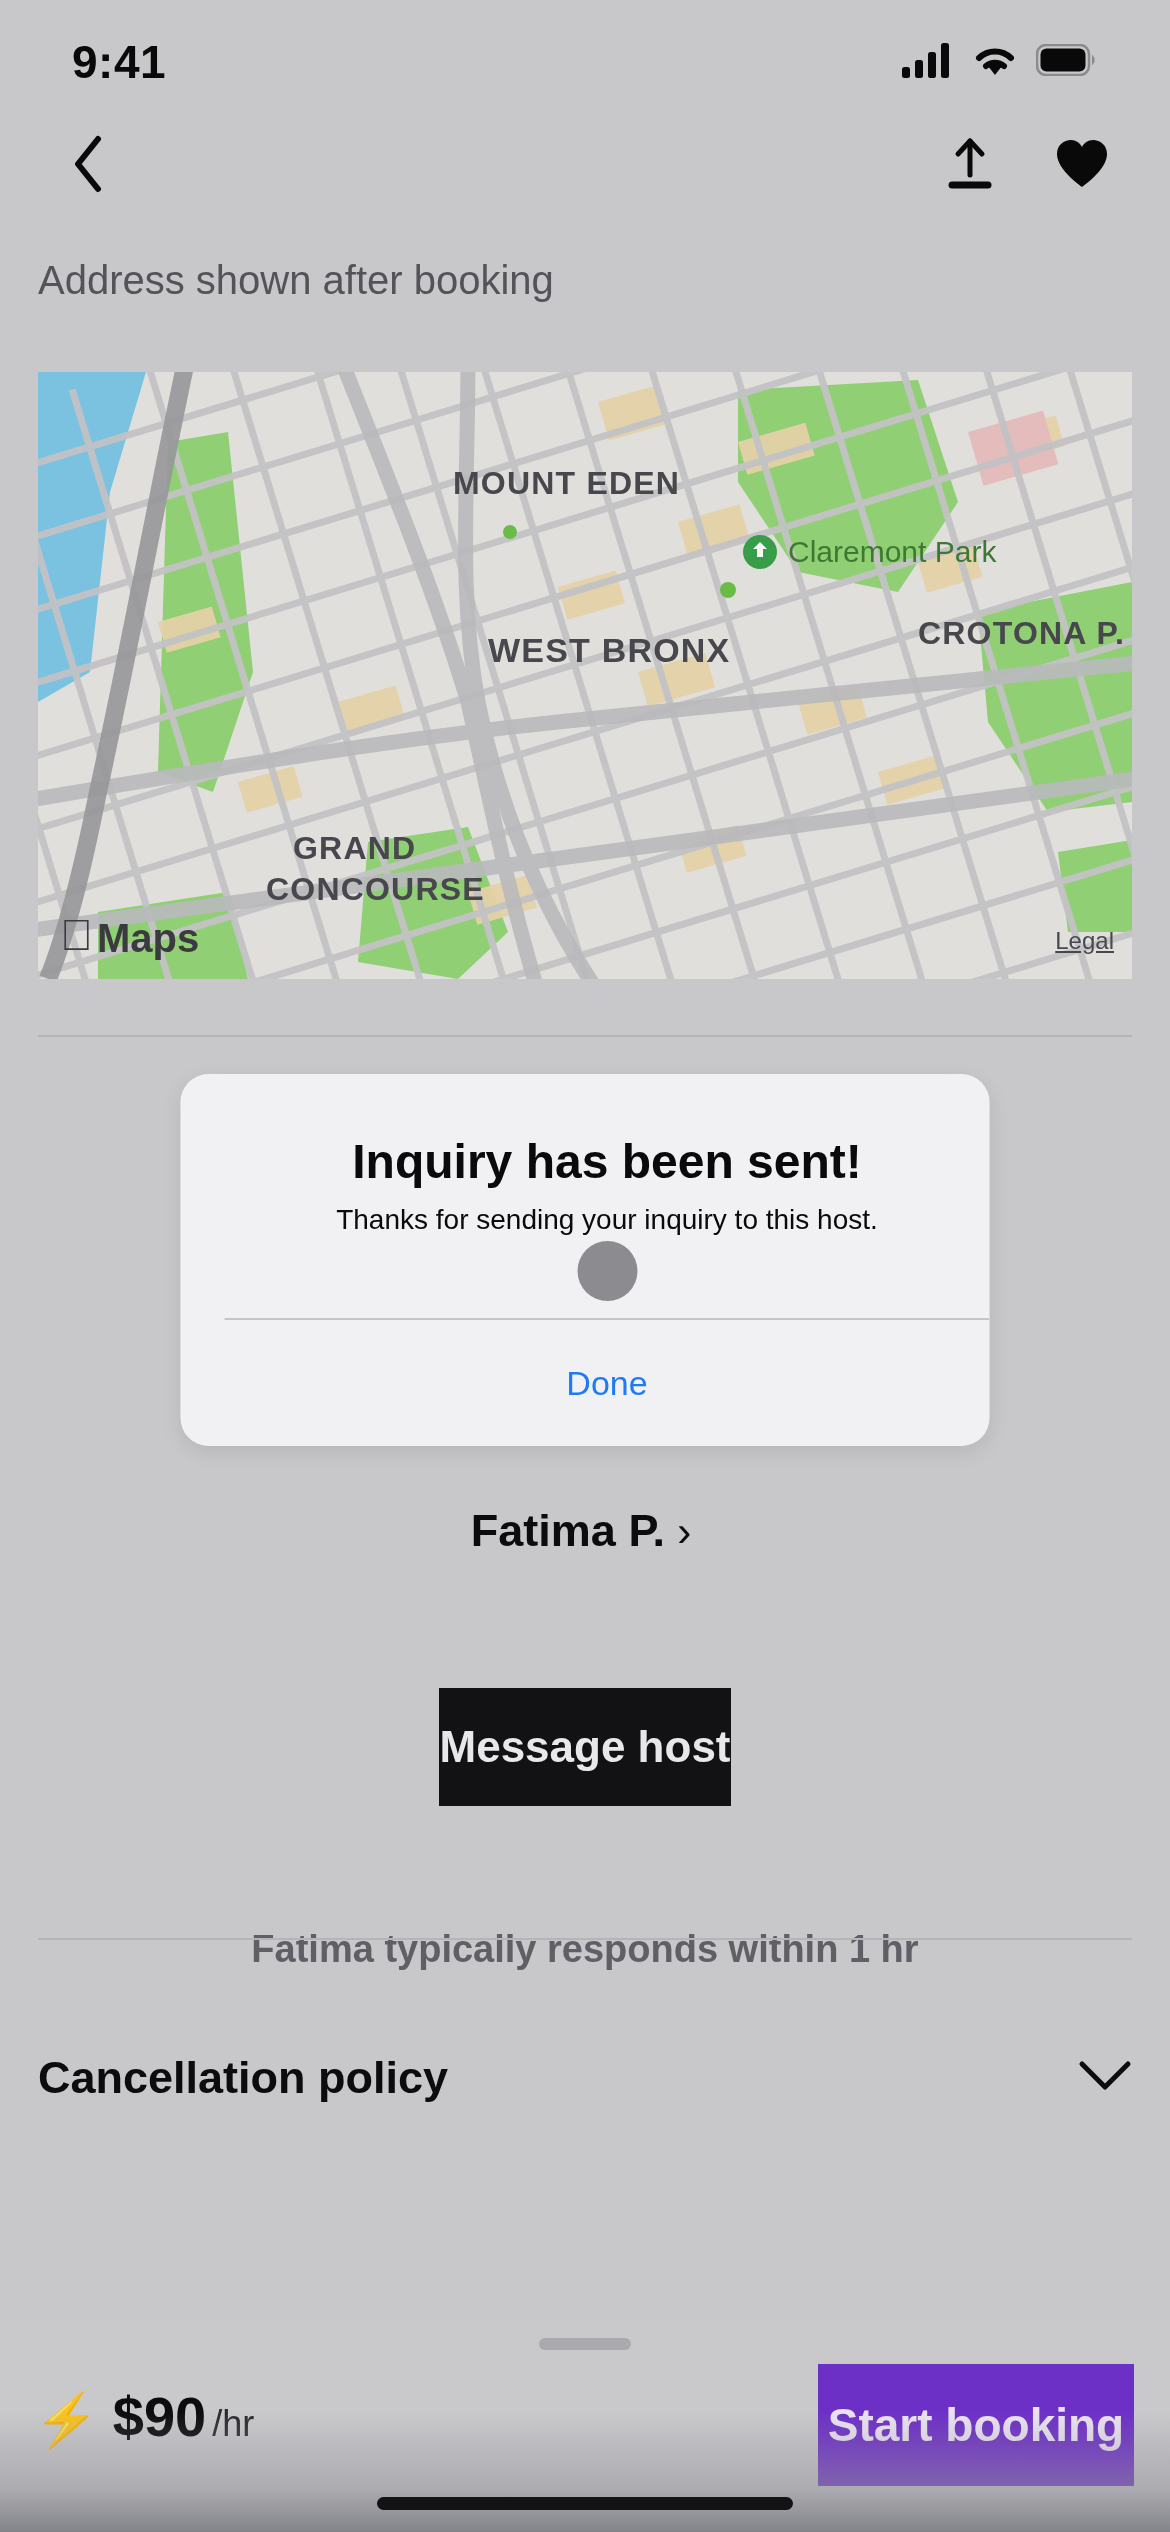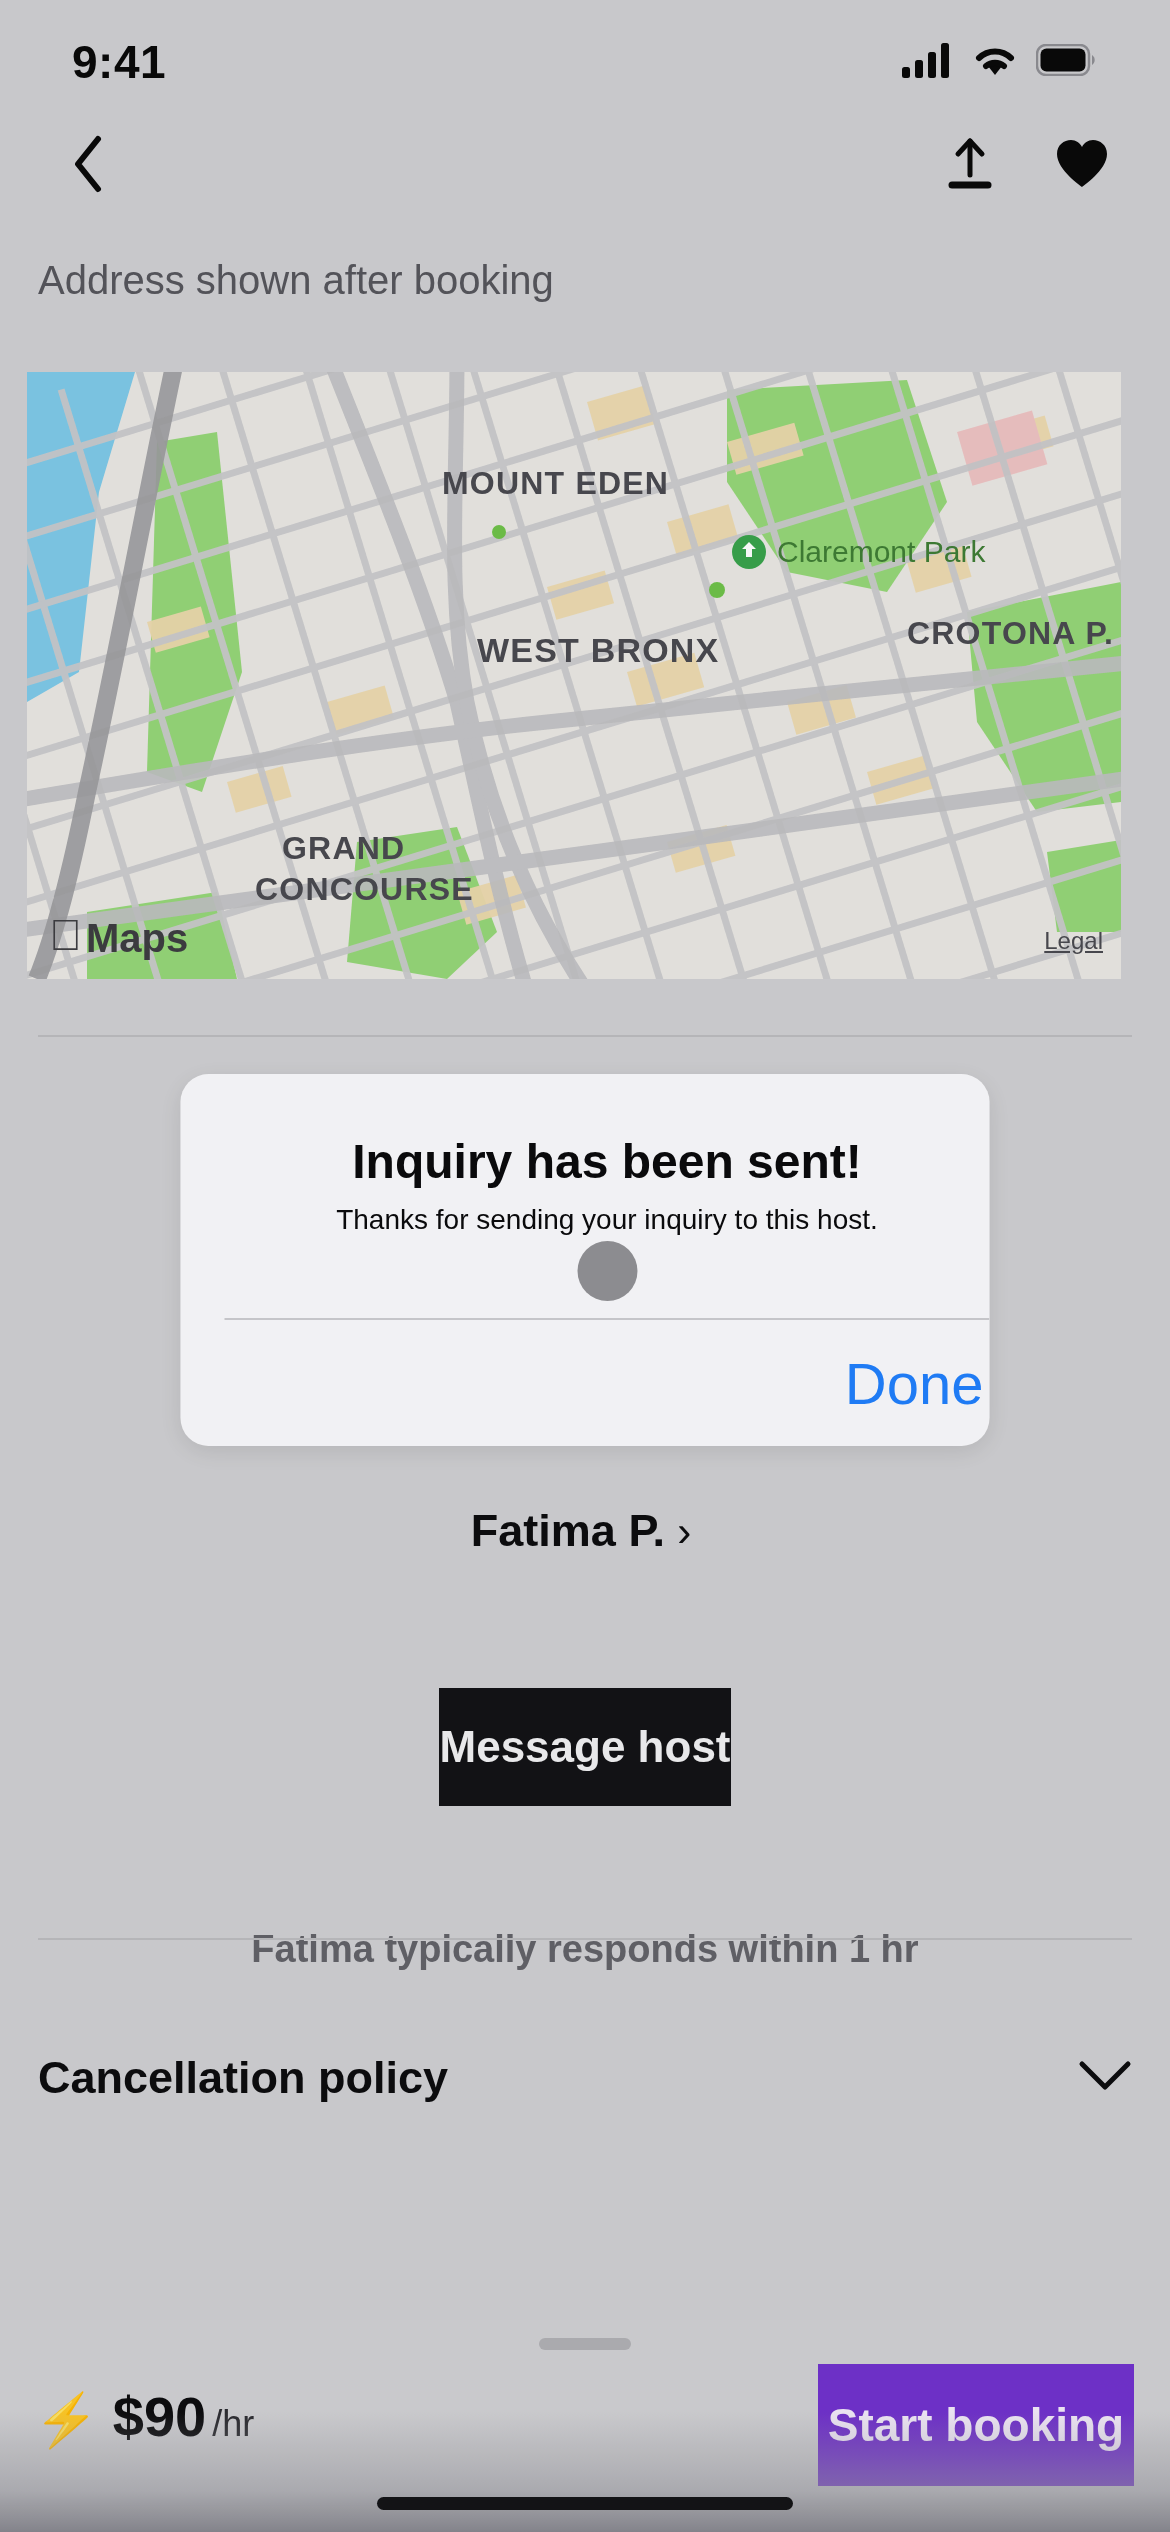--- a/index.html
+++ b/index.html
@@ -82,21 +82,21 @@
     top: 258px;
     left: 38px;
     font-size: 40px;
     color: #56565c;
     white-space: nowrap;
   }
 
   .map-wrap {
     position: absolute;
     top: 372px;
-    left: 27px;
+    left: 38px;
     width: 1094px;
     height: 607px;
     overflow: hidden;
     background: #bef264;
   }
   .map-svg { display: block; width: 100%; height: 100%; }
 
   .map-attrib {
     position: absolute;
     left: 22px;
@@ -329,23 +329,23 @@
     background: #c5c5c9;
     margin-top: 12px;
   }
   .alert-action {
     display: block;
     width: 100%;
     height: 126px;
     background: transparent;
     border: none;
     font-family: "Liberation Sans", sans-serif;
-    font-size: 58px;
+    font-size: 34px;
     color: #1f7bf4;
-    text-align: right;
+    text-align: center;
   }
 </style>
 </head>
 <body>
 
 <div class="phone">
 
   <div class="page">
 
     <div class="address-line">Address shown after booking</div>

